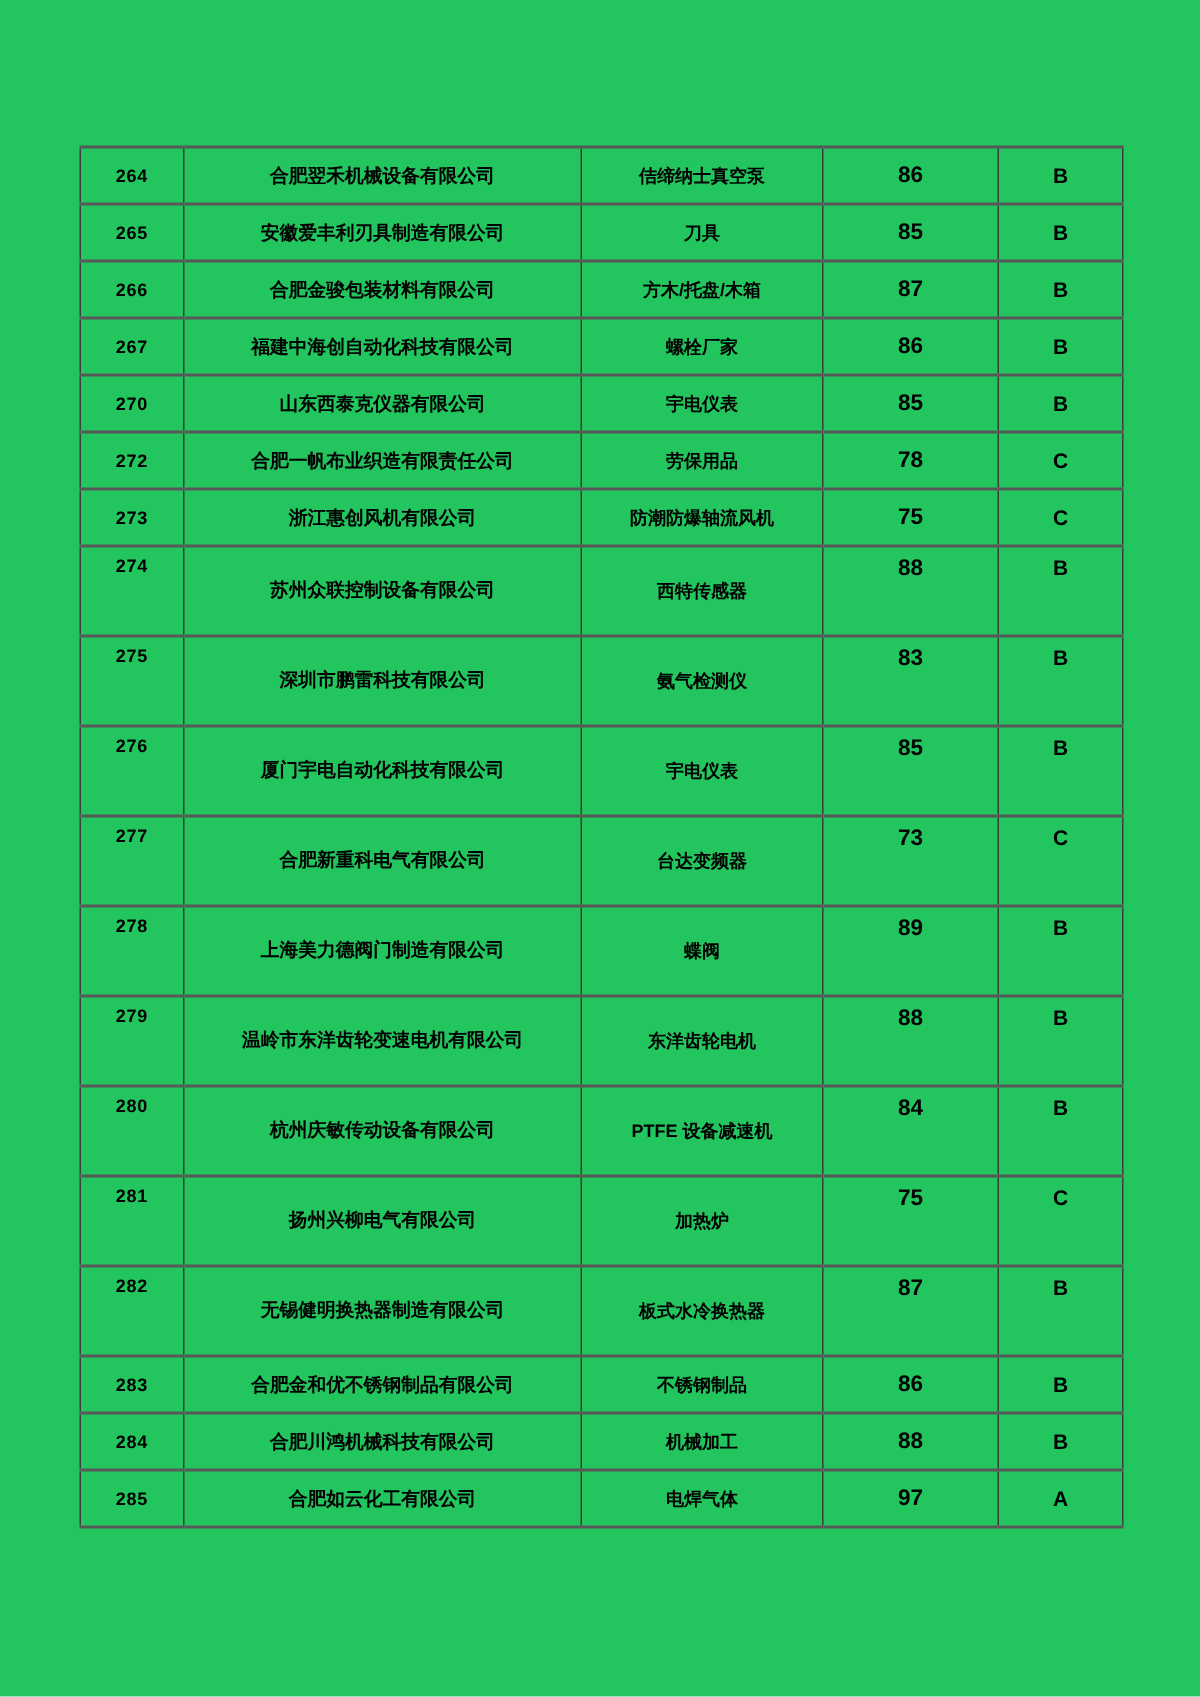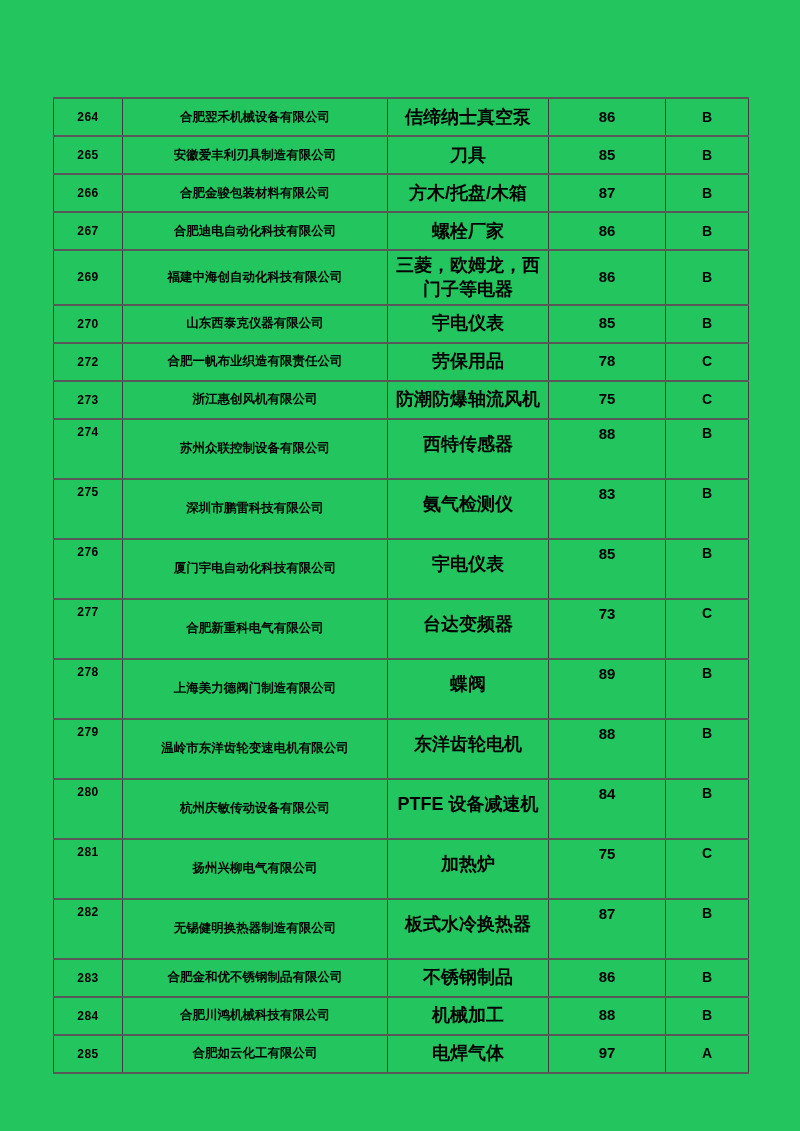--- a/index.html
+++ b/index.html
@@ -35,21 +35,21 @@
     padding: 2px 3px;
     overflow: hidden;
     line-height: 1.35;
   }
   tr.row-normal { height: 38px; }
   tr.row-split  { height: 60px; }
   tr.row-tall   { height: 48px; }
 
   td.cell-no      { font-size: 12px; letter-spacing: 0.5px; }
   td.cell-company { font-size: 12.5px; }
-  td.cell-product { font-size: 18px; }
+  td.cell-product { font-size: 12px; }
   td.cell-score   { font-size: 15px; }
   td.cell-grade   { font-size: 14px; }
 
   
   tr.row-split td.cell-no,
   tr.row-split td.cell-score,
   tr.row-split td.cell-grade {
     vertical-align: top;
     padding-top: 4px;
   }
@@ -88,29 +88,22 @@
   </tr>
         <tr class="row-normal">
     <td class="cell-no">266</td>
     <td class="cell-company">合肥金骏包装材料有限公司</td>
     <td class="cell-product">方木/托盘/木箱</td>
     <td class="cell-score">87</td>
     <td class="cell-grade">B</td>
   </tr>
         <tr class="row-normal">
     <td class="cell-no">267</td>
-    <td class="cell-company">合肥迪电自动化科技有限公司</td>
+    <td class="cell-company">福建中海创自动化科技有限公司</td>
     <td class="cell-product">螺栓厂家</td>
-    <td class="cell-score">86</td>
-    <td class="cell-grade">B</td>
-  </tr>
-        <tr class="row-tall">
-    <td class="cell-no">269</td>
-    <td class="cell-company">福建中海创自动化科技有限公司</td>
-    <td class="cell-product">三菱，欧姆龙，西门子等电器</td>
     <td class="cell-score">86</td>
     <td class="cell-grade">B</td>
   </tr>
         <tr class="row-normal">
     <td class="cell-no">270</td>
     <td class="cell-company">山东西泰克仪器有限公司</td>
     <td class="cell-product">宇电仪表</td>
     <td class="cell-score">85</td>
     <td class="cell-grade">B</td>
   </tr>

